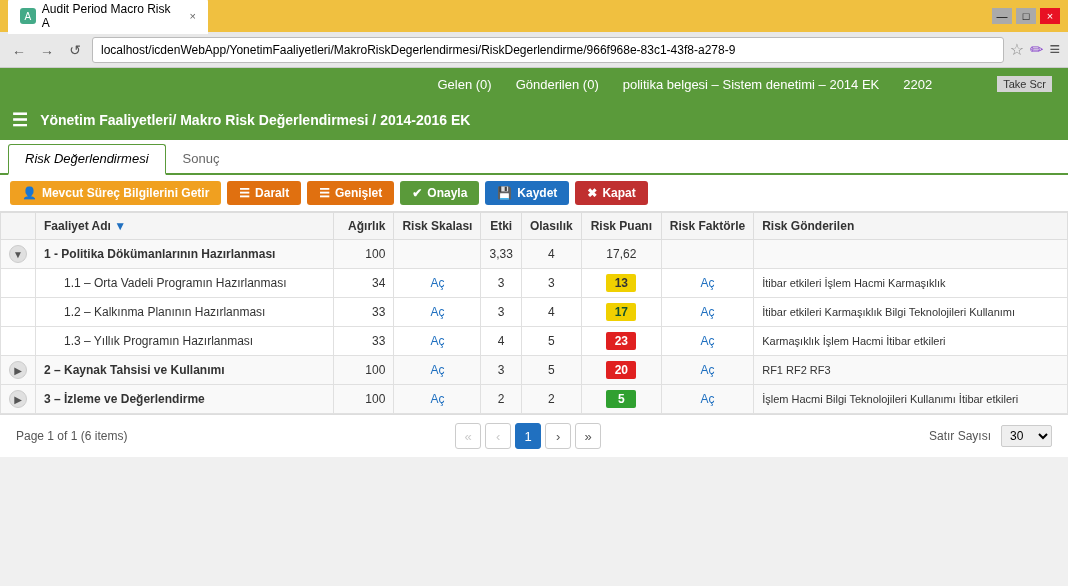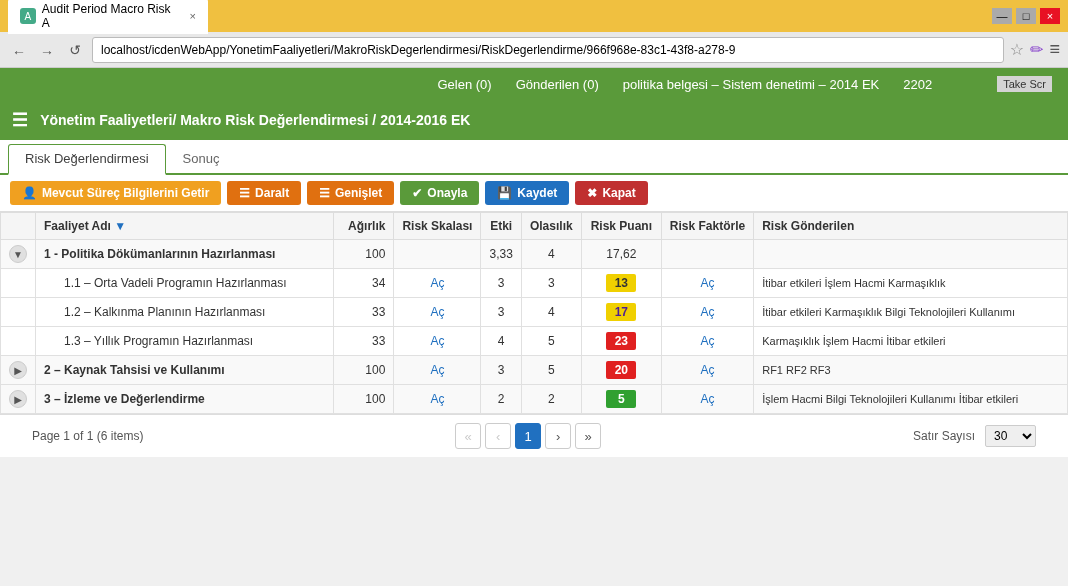--- a/index.html
+++ b/index.html
@@ -121,25 +121,26 @@
     }
     .app-tab {
       padding: 6px 16px;
       cursor: pointer;
       border-radius: 3px 3px 0 0;
       font-size: 13px;
       color: #666;
       border: 1px solid transparent;
     }
     .app-tab.active {
-      color: #404040;
+      color: #000000;
       border-color: #5a9a3a #5a9a3a white;
       background: white;
       border-bottom: 2px solid white;
       margin-bottom: -2px;
+      font-style: italic;
     }
 
     
     .toolbar {
       background: white;
       padding: 6px 10px;
       display: flex;
       gap: 6px;
       align-items: center;
       border-bottom: 1px solid #ddd;
@@ -182,21 +183,21 @@
       padding: 5px 8px;
       color: #333;
       vertical-align: middle;
     }
     .link-text { color: #2070c0; cursor: pointer; text-decoration: none; }
 
     
     .pagination-bar {
       background: white;
       border-top: 1px solid #ddd;
-      padding: 8px 32px;
+      padding: 8px 16px;
       display: flex;
       align-items: center;
       justify-content: space-between;
     }
     .page-info { font-size: 12px; color: #555; }
     .page-controls { display: flex; align-items: center; gap: 4px; }
     .page-btn {
       width: 26px; height: 26px;
       border: 1px solid #ccc;
       background: white;
@@ -341,21 +342,21 @@
     <td class="col-center"><span class="link-text">Aç</span></td>
     <td style="font-size:11px;">İtibar etkileri İşlem Hacmi Karmaşıklık</td>
   </tr>
         <tr>
     <td style="text-align:center;"></td>
     <td style="padding-left:28px;">1.2 – Kalkınma Planının Hazırlanması</td>
     <td class="col-num">33</td>
     <td class="col-center"><span class="link-text">Aç</span></td>
     <td class="col-center">3</td>
     <td class="col-center">4</td>
-    <td class="col-center"><span style="display:inline-block;padding:2px 8px;background:#f0d000;color:#4c1d95;font-weight:bold;border-radius:2px;min-width:30px;text-align:center;">17</span></td>
+    <td class="col-center"><span style="display:inline-block;padding:2px 8px;background:#f0d000;color:#14532d;font-weight:bold;border-radius:2px;min-width:30px;text-align:center;">17</span></td>
     <td class="col-center"><span class="link-text">Aç</span></td>
     <td style="font-size:11px;">İtibar etkileri Karmaşıklık Bilgi Teknolojileri Kullanımı</td>
   </tr>
         <tr>
     <td style="text-align:center;"></td>
     <td style="padding-left:28px;">1.3 – Yıllık Programın Hazırlanması</td>
     <td class="col-num">33</td>
     <td class="col-center"><span class="link-text">Aç</span></td>
     <td class="col-center">4</td>
     <td class="col-center">5</td>

